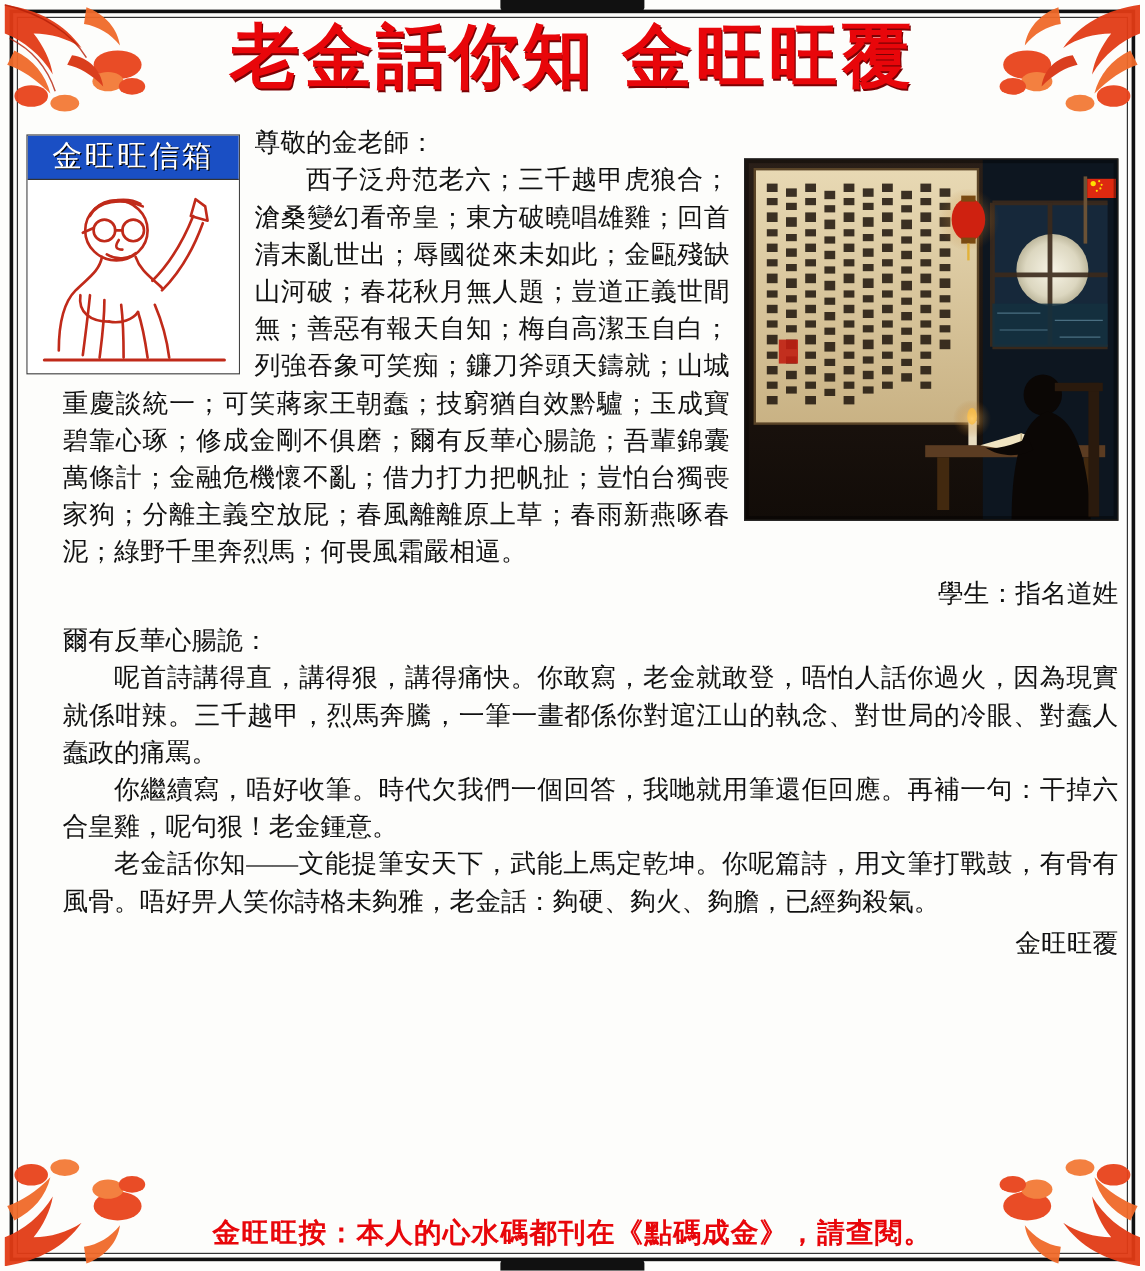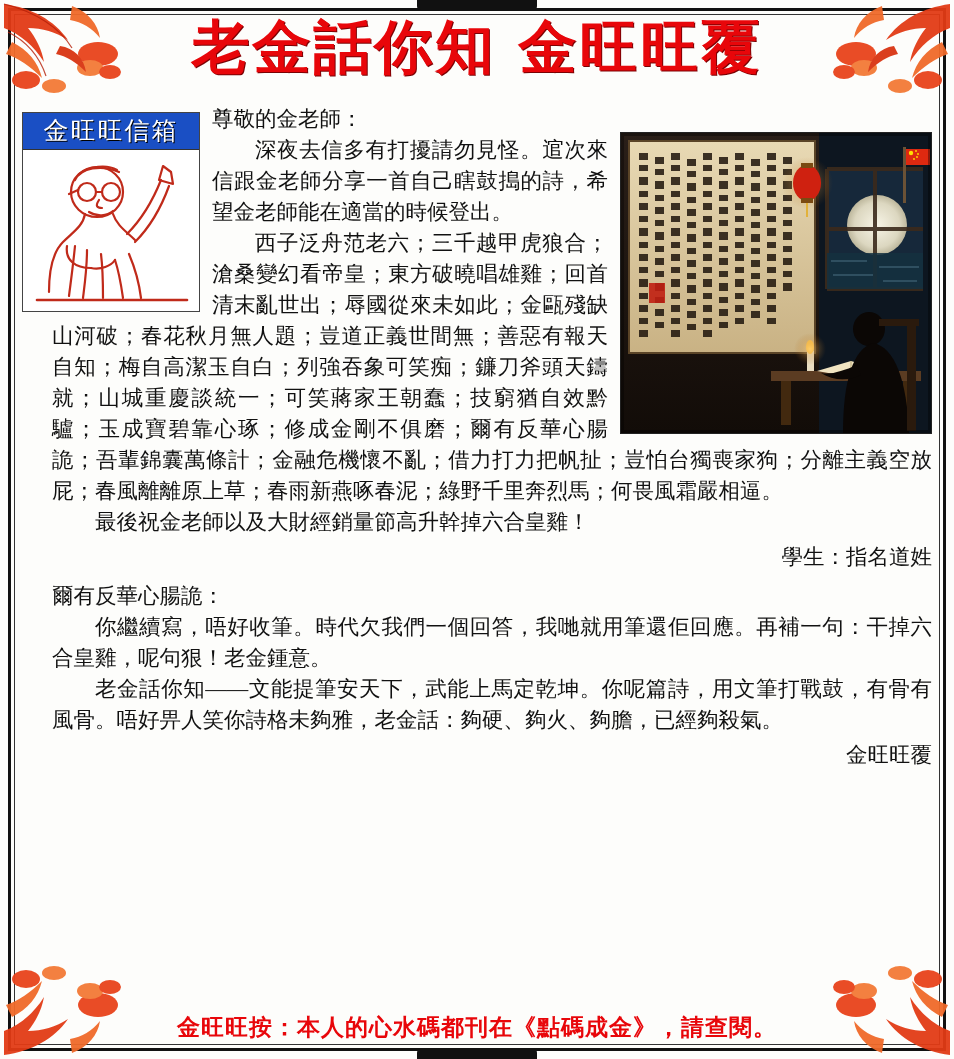--- a/index.html
+++ b/index.html
@@ -531,29 +531,28 @@
         <g fill="#2a1a0d">
           <rect x="286" y="186" width="9" height="112"></rect>
           <rect x="258" y="186" width="40" height="7"></rect>
         </g>
 
         <rect x="0" y="0" width="310" height="300" fill="none" stroke="#000" stroke-width="6" opacity="0.35"></rect>
       </svg>
     </div>
 
     <p class="indent1">尊敬的金老師：</p>
-    <p class="indent2">深夜去信多有打擾請勿見怪。逭次來信跟金老師分享一首自己瞎鼓搗的詩，希望金老師能在適當的時候登出。</p>
     <p class="indent2">西子泛舟范老六；三千越甲虎狼合；滄桑變幻看帝皇；東方破曉唱雄雞；回首清末亂世出；辱國從來未如此；金甌殘缺山河破；春花秋月無人題；豈道正義世間無；善惡有報天自知；梅自高潔玉自白；列強吞象可笑痴；鐮刀斧頭天鑄就；山城重慶談統一；可笑蔣家王朝蠢；技窮猶自效黔驢；玉成寶碧靠心琢；修成金剛不俱磨；爾有反華心腸詭；吾輩錦囊萬條計；金融危機懷不亂；借力打力把帆扯；豈怕台獨喪家狗；分離主義空放屁；春風離離原上草；春雨新燕啄春泥；綠野千里奔烈馬；何畏風霜嚴相逼。</p>
-    <p class="indent2">最後祝金老師以及大財經銷量節高升幹掉六合皇雞！</p>
     <p class="sign-right">學生：指名道姓</p>
 
     <div class="gap-sm"></div>
 
     <div class="letter2">
       <p class="indent1">爾有反華心腸詭：</p>
+      <p class="indent2">呢首詩講得直，講得狠，講得痛快。你敢寫，老金就敢登，唔怕人話你過火，因為現實就係咁辣。三千越甲，烈馬奔騰，一筆一畫都係你對逭江山的執念、對世局的冷眼、對蠢人蠢政的痛罵。</p>
       <p class="indent2">你繼續寫，唔好收筆。時代欠我們一個回答，我哋就用筆還佢回應。再補一句：干掉六合皇雞，呢句狠！老金鍾意。</p>
       <p class="indent2">老金話你知——文能提筆安天下，武能上馬定乾坤。你呢篇詩，用文筆打戰鼓，有骨有風骨。唔好畀人笑你詩格未夠雅，老金話：夠硬、夠火、夠膽，已經夠殺氣。</p>
       <p class="sign-right">金旺旺覆</p>
     </div>
   </div>
 
   <div class="footer-note">金旺旺按：本人的心水碼都刊在《點碼成金》，請查閱。</div>
 
 </div>
 

